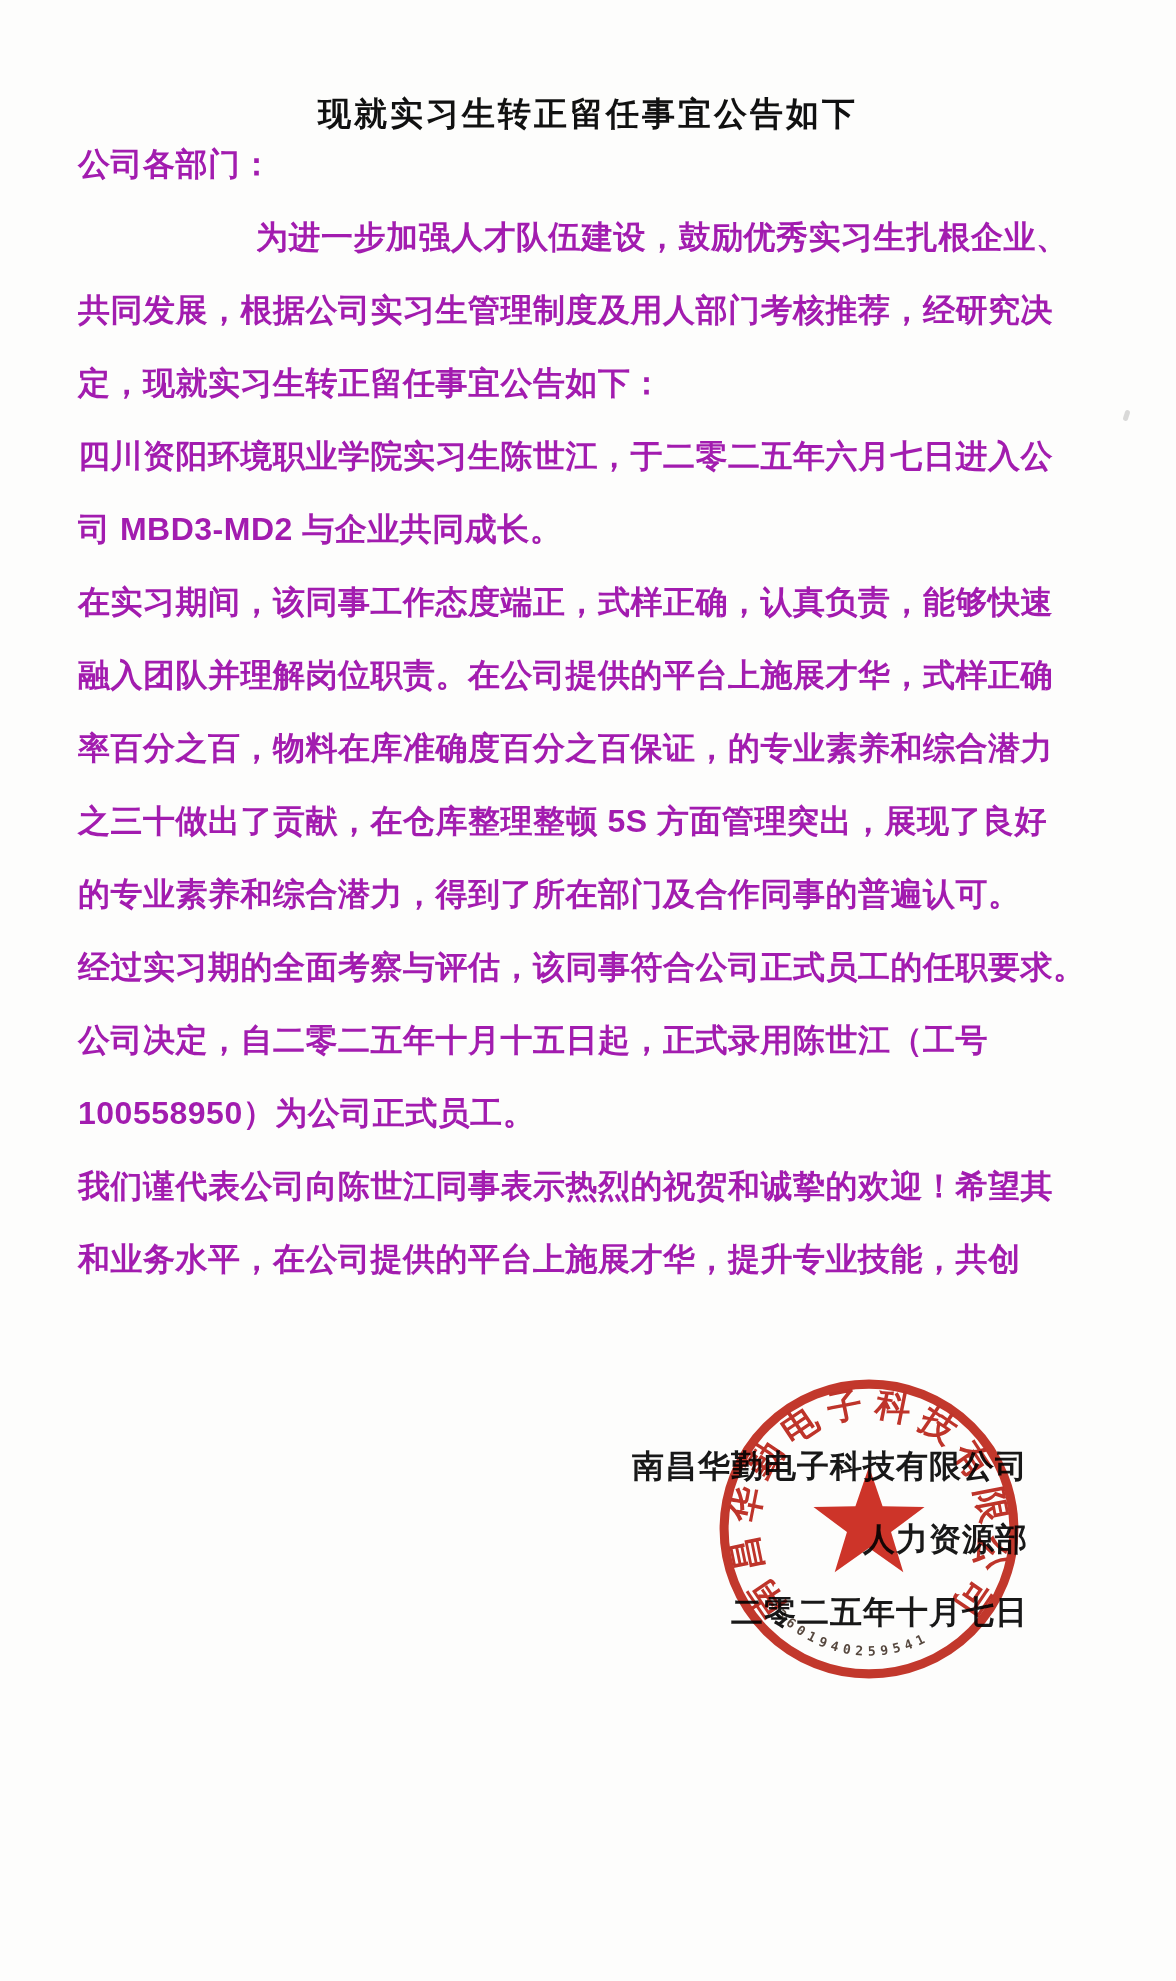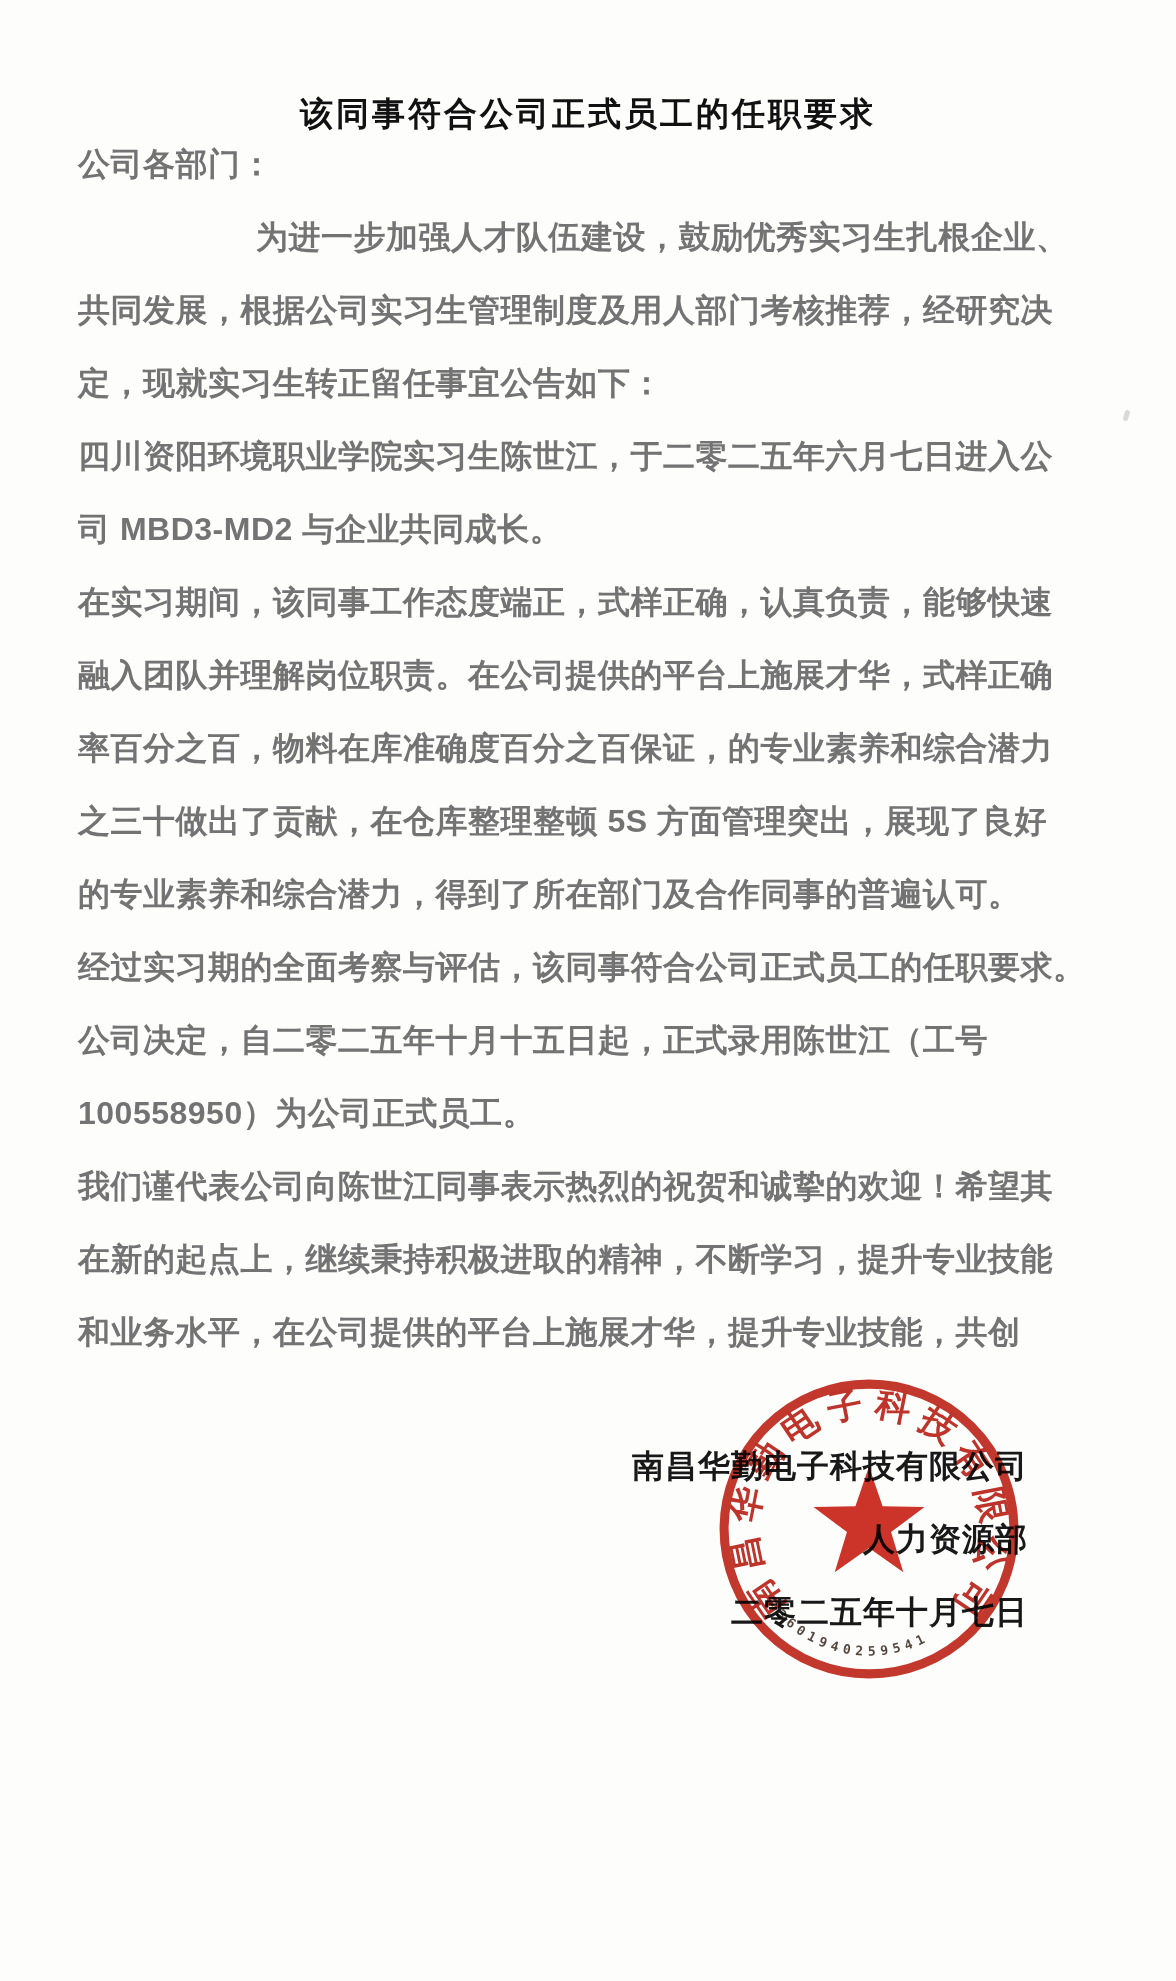--- a/index.html
+++ b/index.html
@@ -26,21 +26,21 @@
     left:78px;top:128px;
     width:960px;
   }
   .body-line{
     height:73px;
     line-height:73px;
     font-size:32px;
     font-weight:700;
     white-space:nowrap;
     letter-spacing:0.5px;
-    color:#737373;
+    color:#a21caf;
   }
   .body-line.indent{padding-left:178px;}
   .signature-block{
     position:absolute;
     right:148px;top:1430px;
     text-align:right;
   }
   .signature-line{
     height:73px;
     line-height:73px;
@@ -65,39 +65,38 @@
     border-radius:3px;
     transform:rotate(18deg);
     opacity:.7;
   }
 </style>
 </head>
 <body>
 
 <div class="page">
 
-  <h1 class="doc-title">该同事符合公司正式员工的任职要求</h1>
+  <h1 class="doc-title">现就实习生转正留任事宜公告如下</h1>
 
   <div class="body-block">
     <div class="body-line">公司各部门：</div>
     <div class="body-line indent">为进一步加强人才队伍建设，鼓励优秀实习生扎根企业、</div>
     <div class="body-line">共同发展，根据公司实习生管理制度及用人部门考核推荐，经研究决</div>
     <div class="body-line">定，现就实习生转正留任事宜公告如下：</div>
     <div class="body-line">四川资阳环境职业学院实习生陈世江，于二零二五年六月七日进入公</div>
     <div class="body-line">司 MBD3-MD2 与企业共同成长。</div>
     <div class="body-line">在实习期间，该同事工作态度端正，式样正确，认真负责，能够快速</div>
     <div class="body-line">融入团队并理解岗位职责。在公司提供的平台上施展才华，式样正确</div>
     <div class="body-line">率百分之百，物料在库准确度百分之百保证，的专业素养和综合潜力</div>
     <div class="body-line">之三十做出了贡献，在仓库整理整顿 5S 方面管理突出，展现了良好</div>
     <div class="body-line">的专业素养和综合潜力，得到了所在部门及合作同事的普遍认可。</div>
     <div class="body-line">经过实习期的全面考察与评估，该同事符合公司正式员工的任职要求。</div>
     <div class="body-line">公司决定，自二零二五年十月十五日起，正式录用陈世江（工号</div>
     <div class="body-line">100558950）为公司正式员工。</div>
     <div class="body-line">我们谨代表公司向陈世江同事表示热烈的祝贺和诚挚的欢迎！希望其</div>
-    <div class="body-line">在新的起点上，继续秉持积极进取的精神，不断学习，提升专业技能</div>
     <div class="body-line">和业务水平，在公司提供的平台上施展才华，提升专业技能，共创</div>
   </div>
 
   <div class="signature-block">
     <div class="signature-line">南昌华勤电子科技有限公司</div>
     <div class="signature-line">人力资源部</div>
     <div class="signature-line">二零二五年十月七日</div>
   </div>
 
   <svg class="seal" viewBox="0 0 320 320" xmlns="http://www.w3.org/2000/svg">

